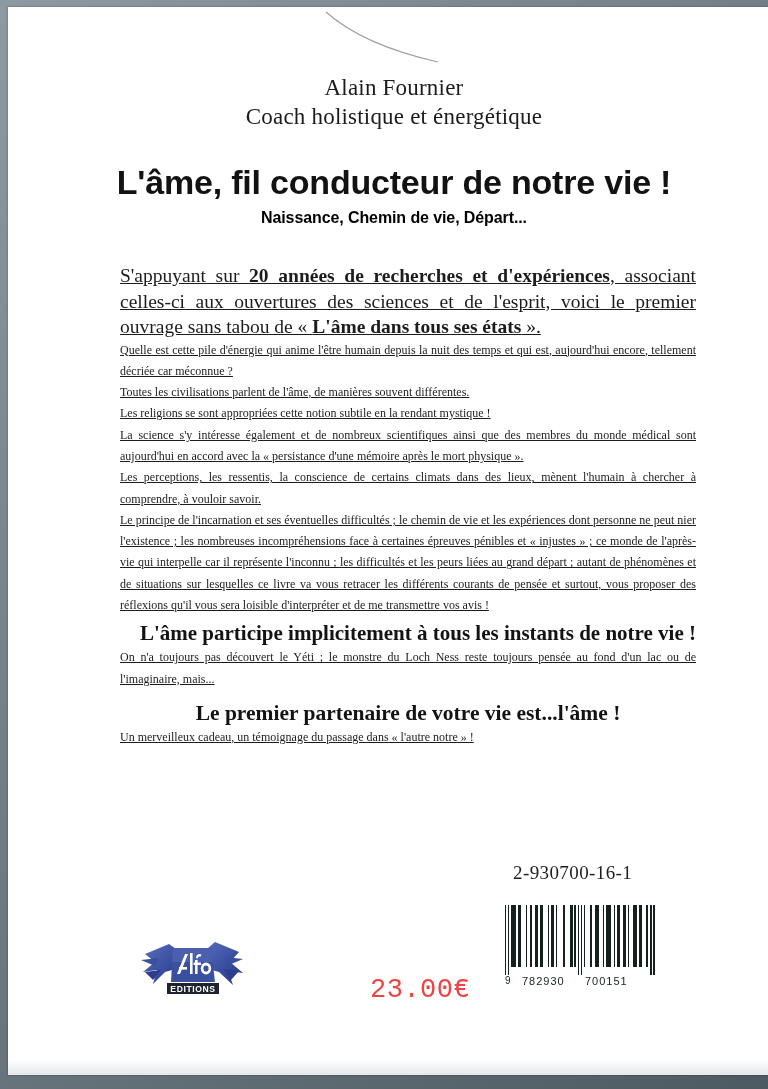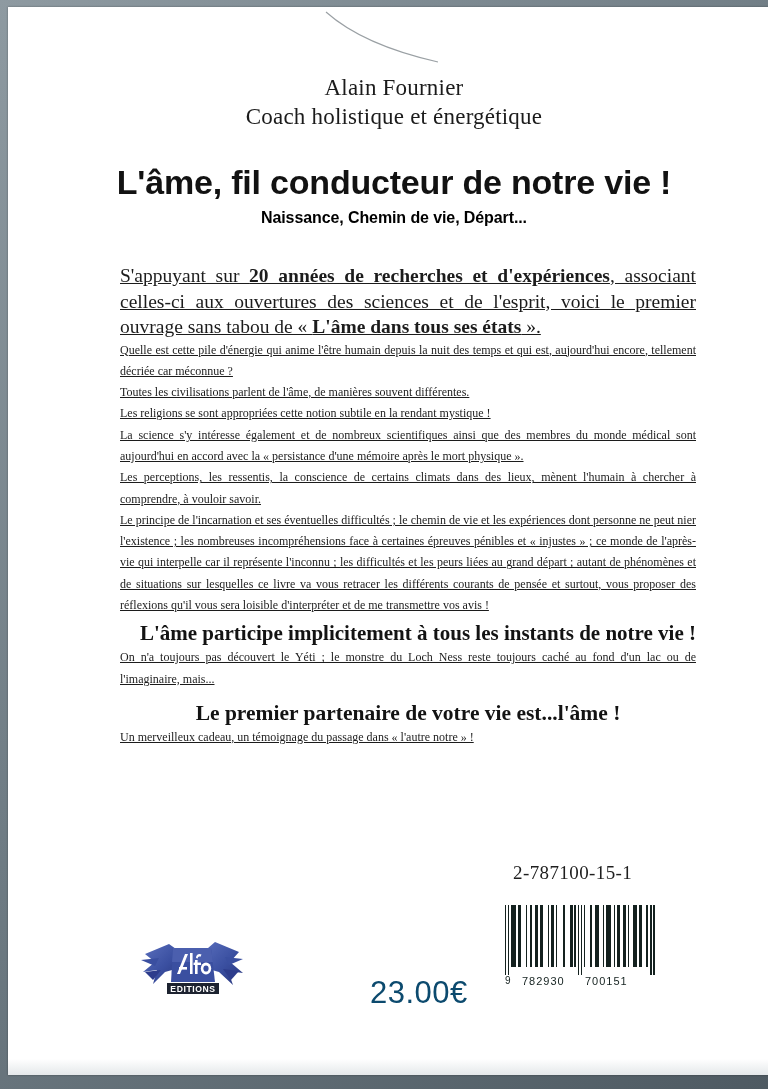--- a/index.html
+++ b/index.html
@@ -199,23 +199,23 @@
     top: 921px;
     width: 108px;
     height: 80px;
   }
 
   
   .price {
     position: absolute;
     left: 362px;
     top: 968px;
-    font-family: Liberation Sans, sans-serif;
-    font-size: 31px;
-    color: #0c4a6e;
+    font-family: Liberation Mono, monospace;
+    font-size: 27px;
+    color: #ef4444;
     letter-spacing: .5px;
     white-space: nowrap;
   }
 </style>
 </head>
 <body>
 
 <div id="scan-frame">
 
   <div id="book-page">
@@ -237,28 +237,28 @@
     <div class="body-area">
 
       <p class="para lead"><span>S'appuyant sur </span><b>20 années de recherches et d'expériences</b><span>, associant celles-ci aux ouvertures des sciences et de l'esprit, voici le premier ouvrage sans tabou de « </span><b>L'âme dans tous ses états</b><span> ».</span></p>
 
       <p class="para small gap-lg">Quelle est cette pile d'énergie qui anime l'être humain depuis la nuit des temps et qui est, aujourd'hui encore, tellement décriée car méconnue ?<br>Toutes les civilisations parlent de l'âme, de manières souvent différentes.<br>Les religions se sont appropriées cette notion subtile en la rendant mystique !<br>La science s'y intéresse également et de nombreux scientifiques ainsi que des membres du monde médical sont aujourd'hui en accord avec la « persistance d'une mémoire après le mort physique ».<br>Les perceptions, les ressentis, la conscience de certains climats dans des lieux, mènent l'humain à chercher à comprendre, à vouloir savoir.</p>
 
       <p class="para small gap-md">Le principe de l'incarnation et ses éventuelles difficultés ; le chemin de vie et les expériences dont personne ne peut nier l'existence ; les nombreuses incompréhensions face à certaines épreuves pénibles et « injustes » ; ce monde de l'après-vie qui interpelle car il représente l'inconnu ; les difficultés et les peurs liées au grand départ ; autant de phénomènes et de situations sur lesquelles ce livre va vous retracer les différents courants de pensée et surtout, vous proposer des réflexions qu'il vous sera loisible d'interpréter et de me transmettre vos avis !</p>
 
       <p class="bold-serif-line">L'âme participe implicitement à tous les instants de notre vie !</p>
 
-      <p class="para small gap-lg">On n'a toujours pas découvert le Yéti ; le monstre du Loch Ness reste toujours caché au fond d'un lac ou de l'imaginaire, mais...</p>
+      <p class="para small gap-lg">On n'a toujours pas découvert le Yéti ; le monstre du Loch Ness reste toujours pensée au fond d'un lac ou de l'imaginaire, mais...</p>
 
       <p class="bold-serif-center">Le premier partenaire de votre vie est...l'âme !</p>
 
       <p class="para small gap-lg">Un merveilleux cadeau, un témoignage du passage dans « l'autre notre » !</p>
     </div>
 
-    <div class="isbn">2-787100-15-1</div>
+    <div class="isbn">2-930700-16-1</div>
 
     <div id="barcode-wrap">
       <div id="barcode-bars">
           <span class="guard" style="left: 0px; width: 1.33px;"></span>
           <span class="guard" style="left: 3.16px; width: 1.33px;"></span>
           <span style="left: 6.32px; width: 4.49px; height: 62px;"></span>
           <span style="left: 12.63px; width: 2.91px; height: 62px;"></span>
           <span style="left: 20.53px; width: 1.33px; height: 62px;"></span>
           <span style="left: 25.26px; width: 1.33px; height: 62px;"></span>
           <span style="left: 30px; width: 2.91px; height: 62px;"></span>

